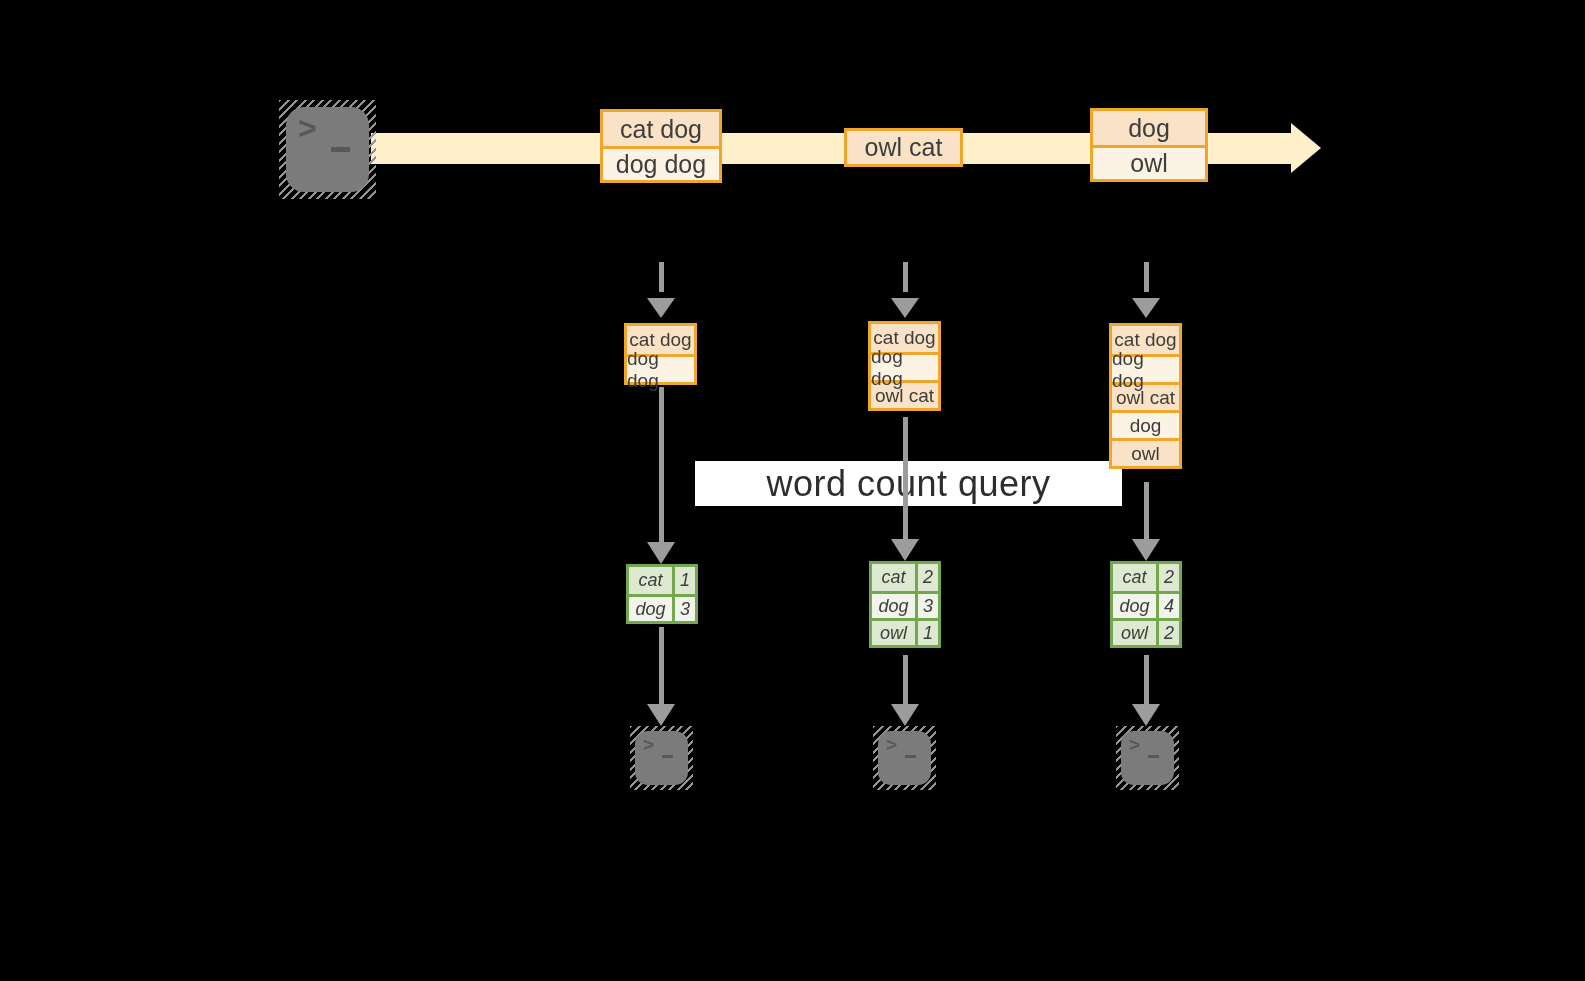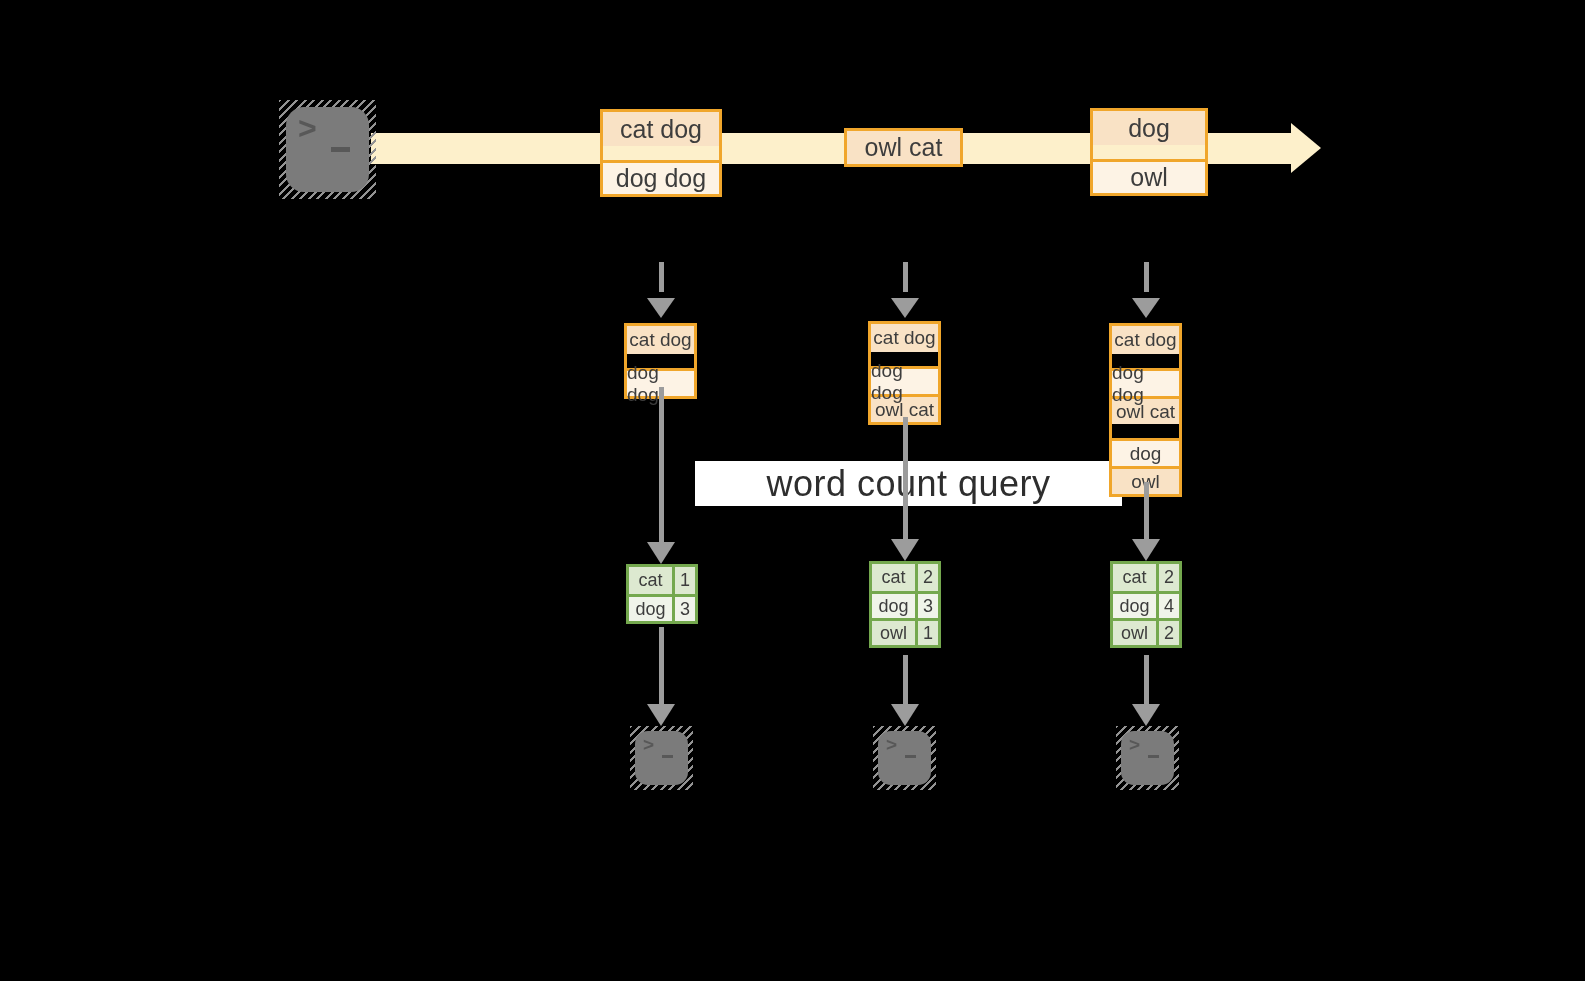--- a/index.html
+++ b/index.html
@@ -26,41 +26,41 @@
   .term-sm .gt { left:8px; top:4px; font-size:19px; }
   .us { position:absolute; background:#585858; }
   .term-lg .us { left:45px; top:40px; width:19px; height:5px; }
   .term-sm .us { left:27px; top:24px; width:11px; height:3px; }
 
   
   .obox { position:absolute; border:3px solid #f0a62b; z-index:2; }
   .ocell { display:flex; align-items:center; justify-content:center; color:#3d3d3d; }
   .ocell + .ocell { border-top:3px solid #f0a62b; }
   .ocell.dark { background:#f9e2c5; }
-  .ocell.light { background:#fdf3e5;margin-top:14px; }
+  .ocell.light { background:#fdf3e5; }
   .obox.ev .ocell { height:34px; font-size:25px; }
   .obox.ev1cell .ocell { height:33px; font-size:25px; }
   .obox.buf { width:73px; }
   .obox.buf .ocell { height:28px; font-size:19px; }
 
   
   .varrow { position:absolute; width:28px; display:flex; flex-direction:column; align-items:center; z-index:3; }
   .varrow .line { width:5px; background:#9c9c9c; }
   .varrow .head { width:0; height:0; border-left:14px solid transparent; border-right:14px solid transparent; border-top:22px solid #9c9c9c; }
   .varrow.dashed .line { height:30px; margin-bottom:6px; }
   .varrow.dashed .head { border-top-width:20px; }
 
   
   .qband { position:absolute; left:695px; top:461px; width:427px; height:45px; background:#ffffff; z-index:1;
     display:flex; align-items:center; justify-content:center; }
   .qband .qlabel { font-size:36px; color:#2e2e2e; letter-spacing:0.5px; }
 
   
   .gtable { position:absolute; width:72px; border:3px solid #74a84e; z-index:2; }
-  .grow { display:flex; height:27px; }
+  .grow { display:flex; height:27px;font-style:italic; }
   .grow + .grow { border-top:3px solid #74a84e; }
   .grow .w { width:43px; display:flex; align-items:center; justify-content:center; font-size:18px; }
   .grow .n { width:23px; border-left:3px solid #74a84e; display:flex; align-items:center; justify-content:center; font-size:18px; }
   .grow.dark .w, .grow.dark .n { background:#dde9d0; }
   .grow.light .w, .grow.light .n { background:#f0f4ea; }
 </style>
 </head>
 <body>
 
 <div class="canvas">

